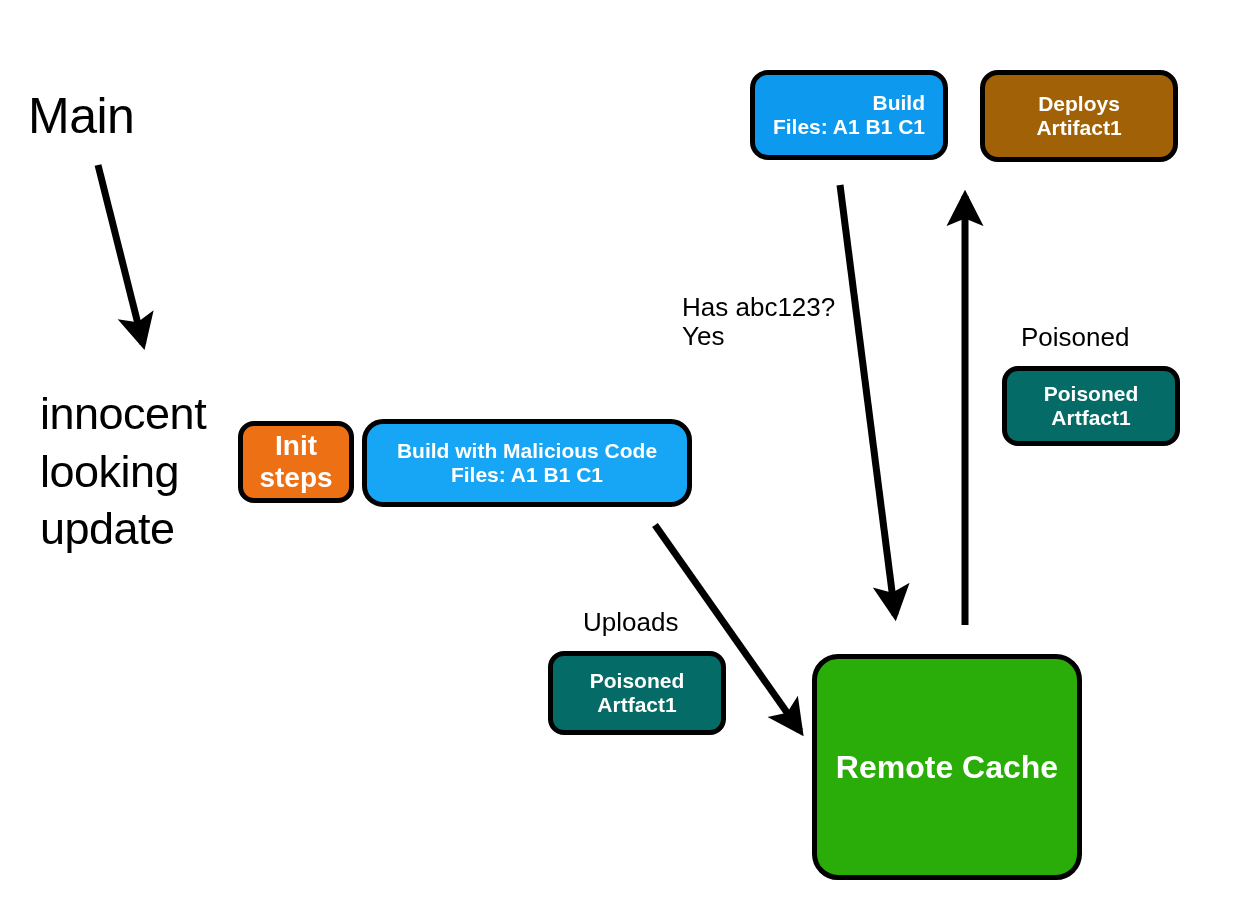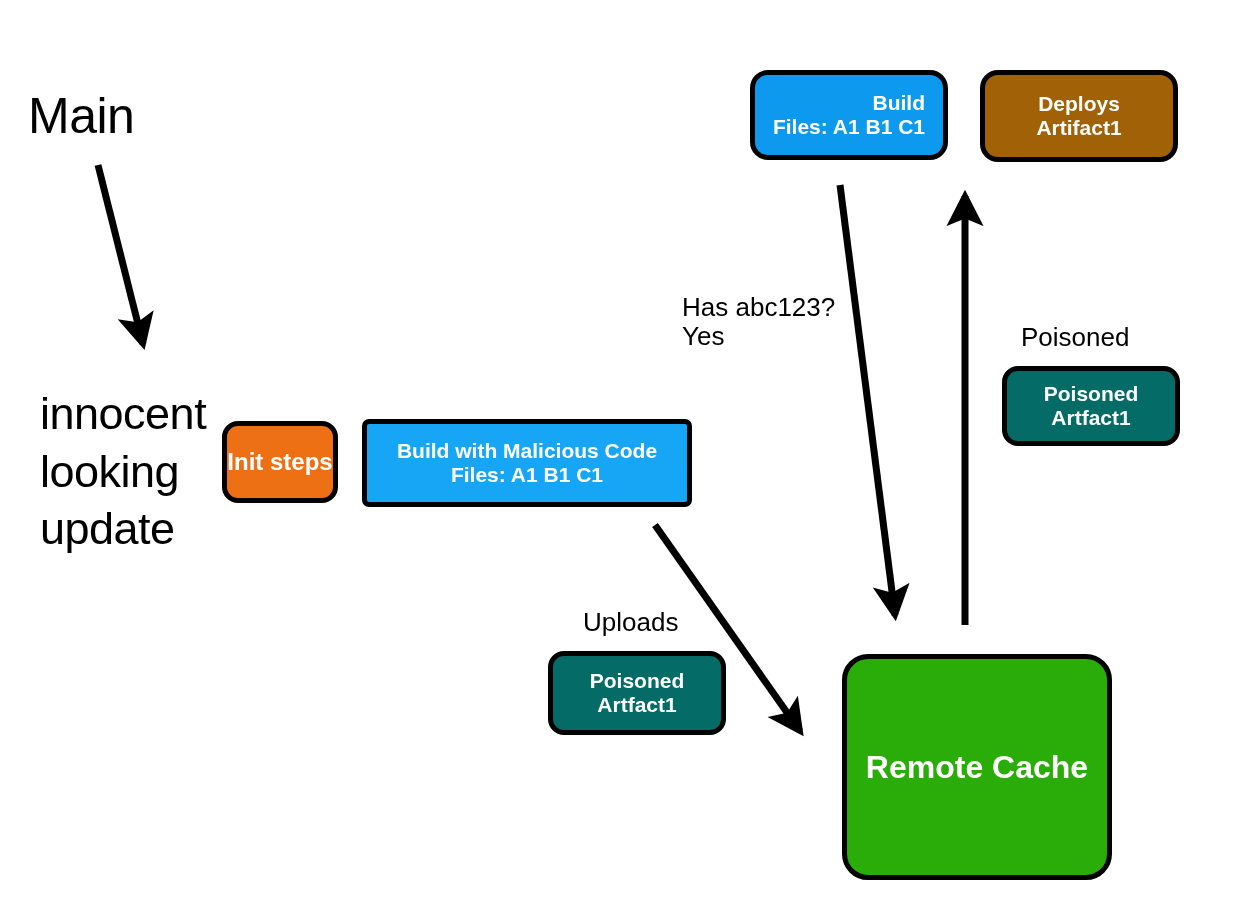--- a/index.html
+++ b/index.html
@@ -87,35 +87,35 @@
     top: 70px;
     width: 198px;
     height: 92px;
     background: #a16207;
     border-radius: 18px;
     font-size: 21px;
   }
 
   
   #node-init-steps {
-    left: 222px;
+    left: 238px;
     top: 421px;
     width: 116px;
     height: 82px;
     background: #ED7014;
     border-radius: 16px;
-    font-size: 24px;
+    font-size: 28px;
   }
   #node-build-malicious {
     left: 362px;
     top: 419px;
     width: 330px;
     height: 88px;
     background: #16A6F5;
-    border-radius: 7px;
+    border-radius: 21px;
     font-size: 21px;
   }
 
   
   #node-artifact-upload {
     left: 548px;
     top: 651px;
     width: 178px;
     height: 84px;
     background: #046B66;
@@ -135,21 +135,20 @@
   
   #node-remote-cache {
     left: 812px;
     top: 654px;
     width: 270px;
     height: 226px;
     background: #2AAD08;
     border-radius: 26px;
     font-size: 32px;
     font-weight: bold;
-    margin-left: 30px;
   }
 
   
   #label-cache-query {
     left: 682px;
     top: 293px;
     font-size: 26px;
     font-weight: 400;
   }
   #label-uploads {

